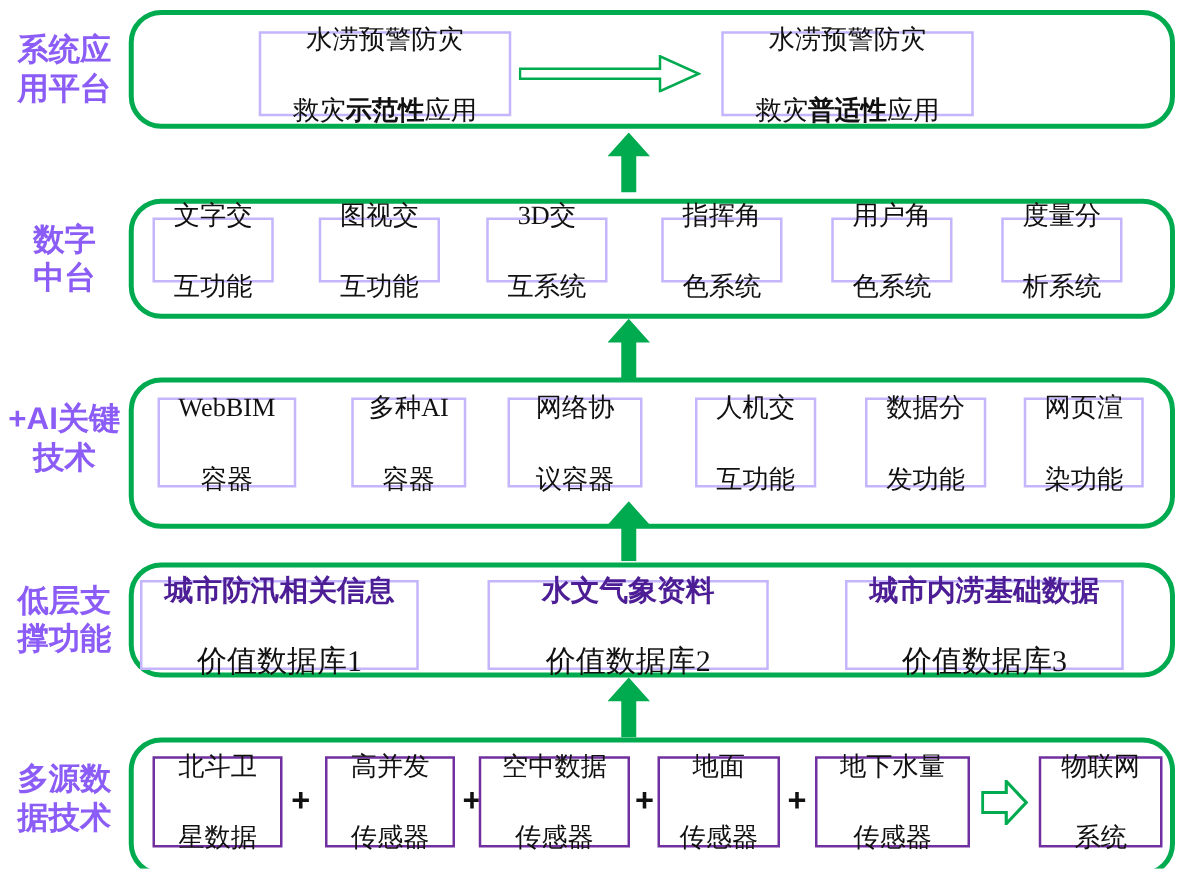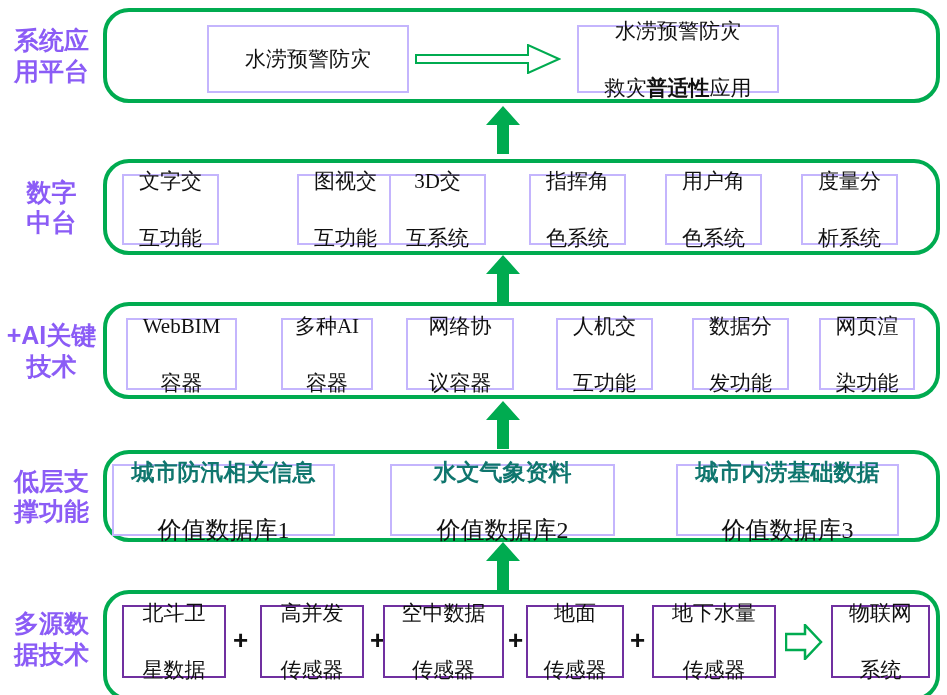--- a/index.html
+++ b/index.html
@@ -15,41 +15,41 @@
              border:4px solid #00ab50;border-radius:26px;background:#ffffff;}
   
   .box{position:absolute;box-sizing:border-box;border:2px solid #c4b5fd;background:#ffffff;
        display:flex;flex-direction:column;align-items:center;justify-content:center;
        text-align:center;color:#111111;font-family:"Liberation Serif",serif;
        font-size:21px;line-height:32px;gap:25px;}
   .box .bl{display:block;}
   .box b{font-weight:bold;}
   .purple{border-color:#7030a0;}
   
-  .dbox .l1{color:#0f766e;font-weight:bold;font-size:23px;line-height:34px;
+  .dbox .l1{color:#4c1d95;font-weight:bold;font-size:23px;line-height:34px;
             font-family:"Liberation Sans",sans-serif;}
   .dbox .l2{font-size:24px;line-height:32px;}
   
   .plus{position:absolute;color:#111;font-weight:bold;font-size:26px;
         font-family:"Liberation Sans",sans-serif;}
   
   .uparrow{position:absolute;left:486px;width:34px;height:48px;}
   .svgabs{position:absolute;}
   
   #c1{top:8px;height:95px;} #l1{top:8px;height:95px;}
   #r1b1{left:100px;top:13px;width:202px;height:68px;}
   #r1arrow{left:308px;top:32px;}
   #r1b2{left:470px;top:13px;width:202px;height:68px;}
   
   #c2{top:159px;height:96px;} #l2{top:159px;height:96px;}
-  #r2b1{left:15px;}  #r2b2{left:148px;margin-left:42px;} #r2b3{left:282px;}
+  #r2b1{left:15px;}  #r2b2{left:148px;} #r2b3{left:282px;}
   #r2b4{left:422px;} #r2b5{left:558px;} #r2b6{left:694px;}
-  .r2{top:11px;width:97px;height:71px;}
-  
-  #c3{top:302px;height:97px;} #l3{top:302px;height:97px;}
+  .r2{top:11px;width:97px;height:52px;}
+  
+  #c3{top:302px;height:121px;} #l3{top:302px;height:97px;}
   .r3{top:12px;height:72px;}
   #r3b1{left:19px;width:111px;}  #r3b2{left:174px;width:92px;}
   #r3b3{left:299px;width:108px;} #r3b4{left:449px;width:97px;}
   #r3b5{left:585px;width:97px;}  #r3b6{left:712px;width:96px;}
   
   #c4{top:450px;height:92px;} #l4{top:450px;height:92px;align-items:center;}
   .r4{top:10px;height:72px;}
   #r4b1{left:5px;width:223px;} #r4b2{left:283px;width:225px;} #r4b3{left:569px;width:223px;}
   
   #c5{top:590px;height:111px;} #l5{top:590px;height:97px;}
@@ -68,20 +68,21 @@
 
 <div class="canvas">
 
   <div class="layer-label" id="l1">
     <span>系统应</span>
     <span>用平台</span>
   </div>
   <div class="container" id="c1">
     <div class="box" id="r1b1">
       <span class="bl">水涝预警防灾</span>
+      <span class="bl"><span>救灾</span><b>示范性</b><span>应用</span></span>
     </div>
     <svg class="svgabs" id="r1arrow" width="146" height="30" viewBox="0 0 146 30">
       <polygon points="1,11 113,11 113,1 144,15 113,29 113,19 1,19" fill="#ffffff" stroke="#00ab50" stroke-width="2"></polygon>
     </svg>
     <div class="box" id="r1b2">
       <span class="bl">水涝预警防灾</span>
       <span class="bl"><span>救灾</span><b>普适性</b><span>应用</span></span>
     </div>
   </div>
 

